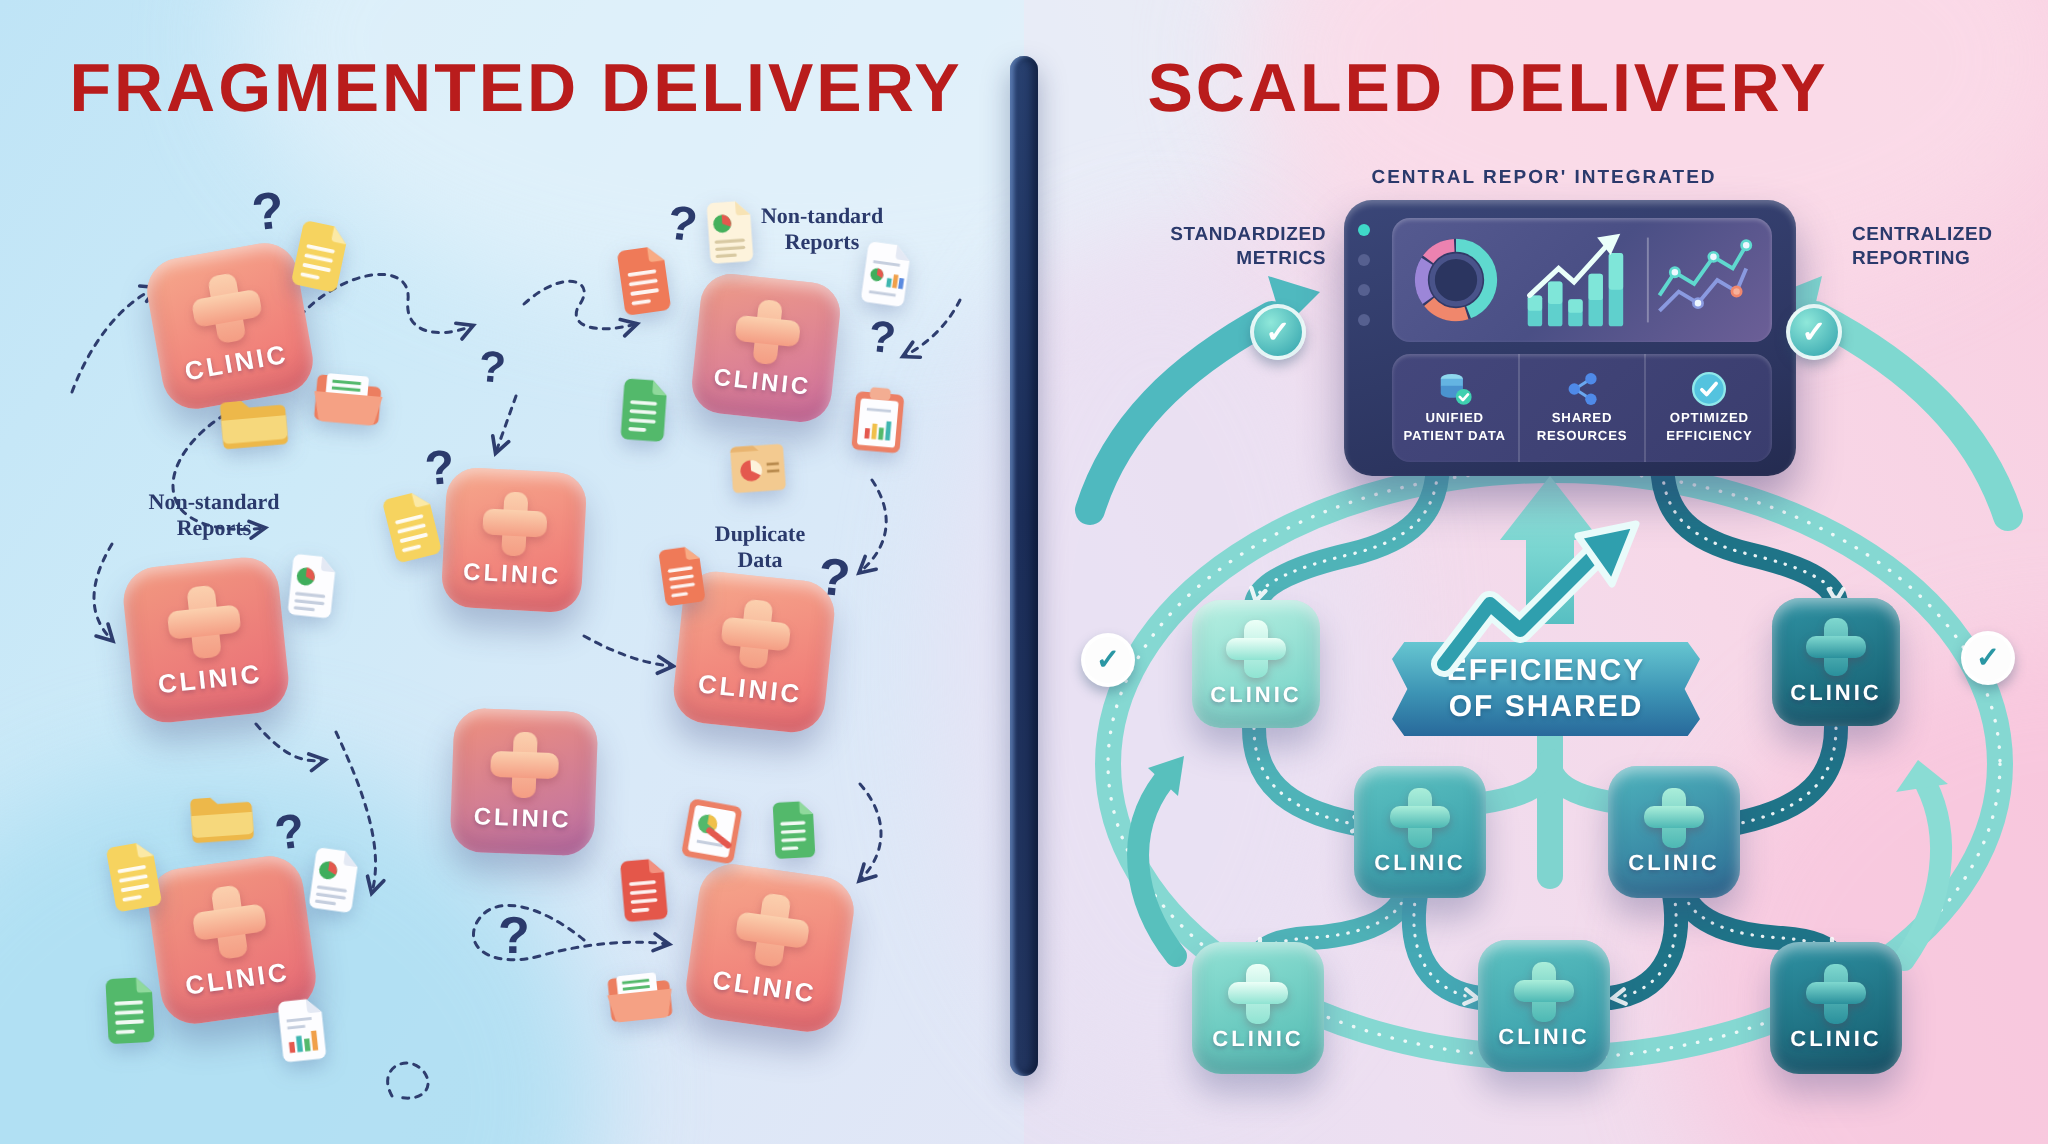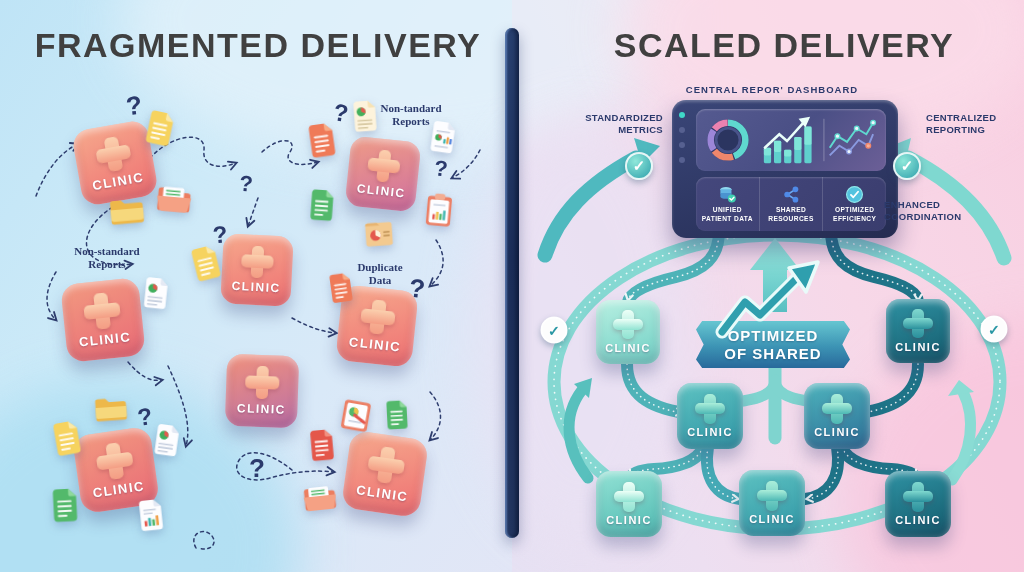--- a/index.html
+++ b/index.html
@@ -14,21 +14,21 @@
   .blob.b1{left:-80px;top:380px;width:380px;height:340px;background:#aadef2;opacity:.8;}
   .blob.b2{left:120px;top:-120px;width:560px;height:280px;background:#e6f3fb;opacity:.7;}
   .blob.b3{left:840px;top:320px;width:400px;height:360px;background:#f9bed8;opacity:.55;}
   .blob.b4{left:620px;top:-90px;width:420px;height:240px;background:#fbdce9;opacity:.8;}
   .blob.b5{left:470px;top:120px;width:220px;height:420px;background:#e9e2f4;opacity:.7;}
   
   .divider{position:absolute;left:505px;top:28px;width:14px;height:510px;border-radius:9px;
     background:linear-gradient(180deg,#28406f 0%,#1b2d58 45%,#22355f 100%);
     box-shadow:inset 2px 0 2px rgba(130,170,230,.55),inset -3px 0 4px rgba(5,15,40,.6),0 6px 14px rgba(30,50,100,.35);}
   
-  .title{position:absolute;transform:translate(-50%,-50%);color:#404040;font-weight:800;
+  .title{position:absolute;transform:translate(-50%,-50%);color:#b91c1c;font-weight:800;
     font-size:34px;letter-spacing:1.5px;white-space:nowrap;}
   .annot{position:absolute;transform:translate(-50%,-50%);color:#2b3a6c;font-weight:800;
     font-size:11px;line-height:1.15;text-align:center;font-family:Liberation Serif, serif;}
   .side-label{position:absolute;color:#2b3a6c;font-weight:800;font-size:9.5px;line-height:1.25;
     letter-spacing:.3px;width:100px;}
   .dash-title{position:absolute;transform:translate(-50%,-50%);color:#2b3a6c;font-weight:800;
     font-size:9.5px;letter-spacing:1px;white-space:nowrap;}
   .qmark{position:absolute;transform:translate(-50%,-50%);color:#2b3a6c;font-weight:800;}
   
   .clinic{position:absolute;display:flex;flex-direction:column;align-items:center;
@@ -181,22 +181,22 @@
       <path d="M 128,362 C 140,376 150,382 162,380" marker-end="url(#ah)"></path>
       <path d="M 292,470 C 270,452 246,446 238,462 C 232,475 248,484 270,478 C 294,471 318,470 334,472" marker-end="url(#ah)"></path>
       <path d="M 430,392 C 444,408 444,426 430,440" marker-end="url(#ah)"></path>
       <path d="M 196,548 C 188,534 204,526 212,536 C 218,544 210,552 198,548"></path>
     </g>
   </svg>
 
   <div class="divider"></div>
 
   <div class="title" style="left:258px;top:45px">FRAGMENTED DELIVERY</div>
-  <div class="title" style="left:784px;top:45px">SCALED DELIVERY</div>
-  <div class="dash-title" style="left:772px;top:89px">CENTRAL REPOR' DASHBOARD</div>
+  <div class="title" style="left:744px;top:45px">SCALED DELIVERY</div>
+  <div class="dash-title" style="left:772px;top:89px">CENTRAL REPOR' INTEGRATED</div>
 
   <div class="dashboard">
     <div class="dash-side">
       <span class="dot teal"></span>
       <span class="dot"></span>
       <span class="dot"></span>
       <span class="dot"></span>
     </div>
     <div class="dash-top">
       <svg id="donut-svg" viewBox="0 0 48 48" style="width:52px;height:52px;margin-left:6px">
@@ -269,21 +269,21 @@
               <circle cx="12" cy="12" r="10" fill="none" stroke="#8fe8ea" stroke-width="1.5"></circle>
               <path d="M7.5 12.5 l3 3 l6-7" stroke="#fff" stroke-width="2.3" fill="none" stroke-linecap="round" stroke-linejoin="round"></path>
             </svg>
           </div>
     <div class="clbl">OPTIMIZED EFFICIENCY</div>
         </div>
       </div>
   </div>
 
   <div class="banner">
-    <span>OPTIMIZED</span>
+    <span>EFFICIENCY</span>
     <span>OF SHARED</span>
   </div>
   <svg class="growth" viewBox="0 0 175 88">
     <path d="M 32,80 L 55,50 L 70,63 L 108,25" fill="none" stroke="#e9fbfa" stroke-width="13" stroke-linecap="round" stroke-linejoin="round"></path>
     <path d="M 32,80 L 55,50 L 70,63 L 108,25" fill="none" stroke="#2f9fae" stroke-width="7" stroke-linecap="round" stroke-linejoin="round"></path>
     <polygon points="128,10 99,16 116,40" fill="#2f9fae" stroke="#e9fbfa" stroke-width="3.5" stroke-linejoin="round"></polygon>
   </svg>
 <div class="clinic p-coral" style="left: 77px; top: 125px; width: 76px; height: 76px; transform: rotate(-10deg); z-index: 2;">
       <div class="plus">
       <i class="pv"></i>
@@ -387,21 +387,20 @@
       <i class="pv"></i>
         <i class="ph"></i>
       </div>
     <div class="clabel" style="font-size:11px">CLINIC</div>
     </div>
     <div class="annot" style="left: 411px; top: 115px; width: 84px; z-index: 2;">Non-tandard Reports</div>
     <div class="annot" style="left: 107px; top: 258px; width: 104px; z-index: 2;">Non-standard Reports</div>
     <div class="annot" style="left: 380px; top: 274px; width: 70px; z-index: 2;">Duplicate Data</div>
     <div class="side-label" style="left: 563px; top: 112px; text-align: right; z-index: 4;">STANDARDIZED METRICS</div>
     <div class="side-label" style="left: 926px; top: 112px; text-align: left; z-index: 4;">CENTRALIZED REPORTING</div>
-    <div class="side-label" style="left: 884px; top: 199px; text-align: left; z-index: 4;">ENHANCED COORDINATION</div>
     <div class="qmark" style="left: 134px; top: 106px; font-size: 26px; transform: translate(-50%, -50%) rotate(-6deg); z-index: 2;">?</div>
     <div class="qmark" style="left: 246px; top: 184px; font-size: 22px; transform: translate(-50%, -50%) rotate(5deg); z-index: 2;">?</div>
     <div class="qmark" style="left: 341px; top: 113px; font-size: 24px; transform: translate(-50%, -50%) rotate(8deg); z-index: 2;">?</div>
     <div class="qmark" style="left: 441px; top: 169px; font-size: 22px; transform: translate(-50%, -50%) rotate(6deg); z-index: 2;">?</div>
     <div class="qmark" style="left: 220px; top: 235px; font-size: 24px; transform: translate(-50%, -50%) rotate(-5deg); z-index: 2;">?</div>
     <div class="qmark" style="left: 417px; top: 289px; font-size: 26px; transform: translate(-50%, -50%) rotate(6deg); z-index: 2;">?</div>
     <div class="qmark" style="left: 145px; top: 417px; font-size: 24px; transform: translate(-50%, -50%) rotate(-8deg); z-index: 2;">?</div>
     <div class="qmark" style="left: 257px; top: 468px; font-size: 26px; transform: translate(-50%, -50%) rotate(0deg); z-index: 2;">?</div>
     <div class="chk teal" style="left: 639px; top: 166px; width: 24px; height: 24px; font-size: 14.88px;">✓</div>
     <div class="chk teal" style="left: 907px; top: 166px; width: 24px; height: 24px; font-size: 14.88px;">✓</div>

